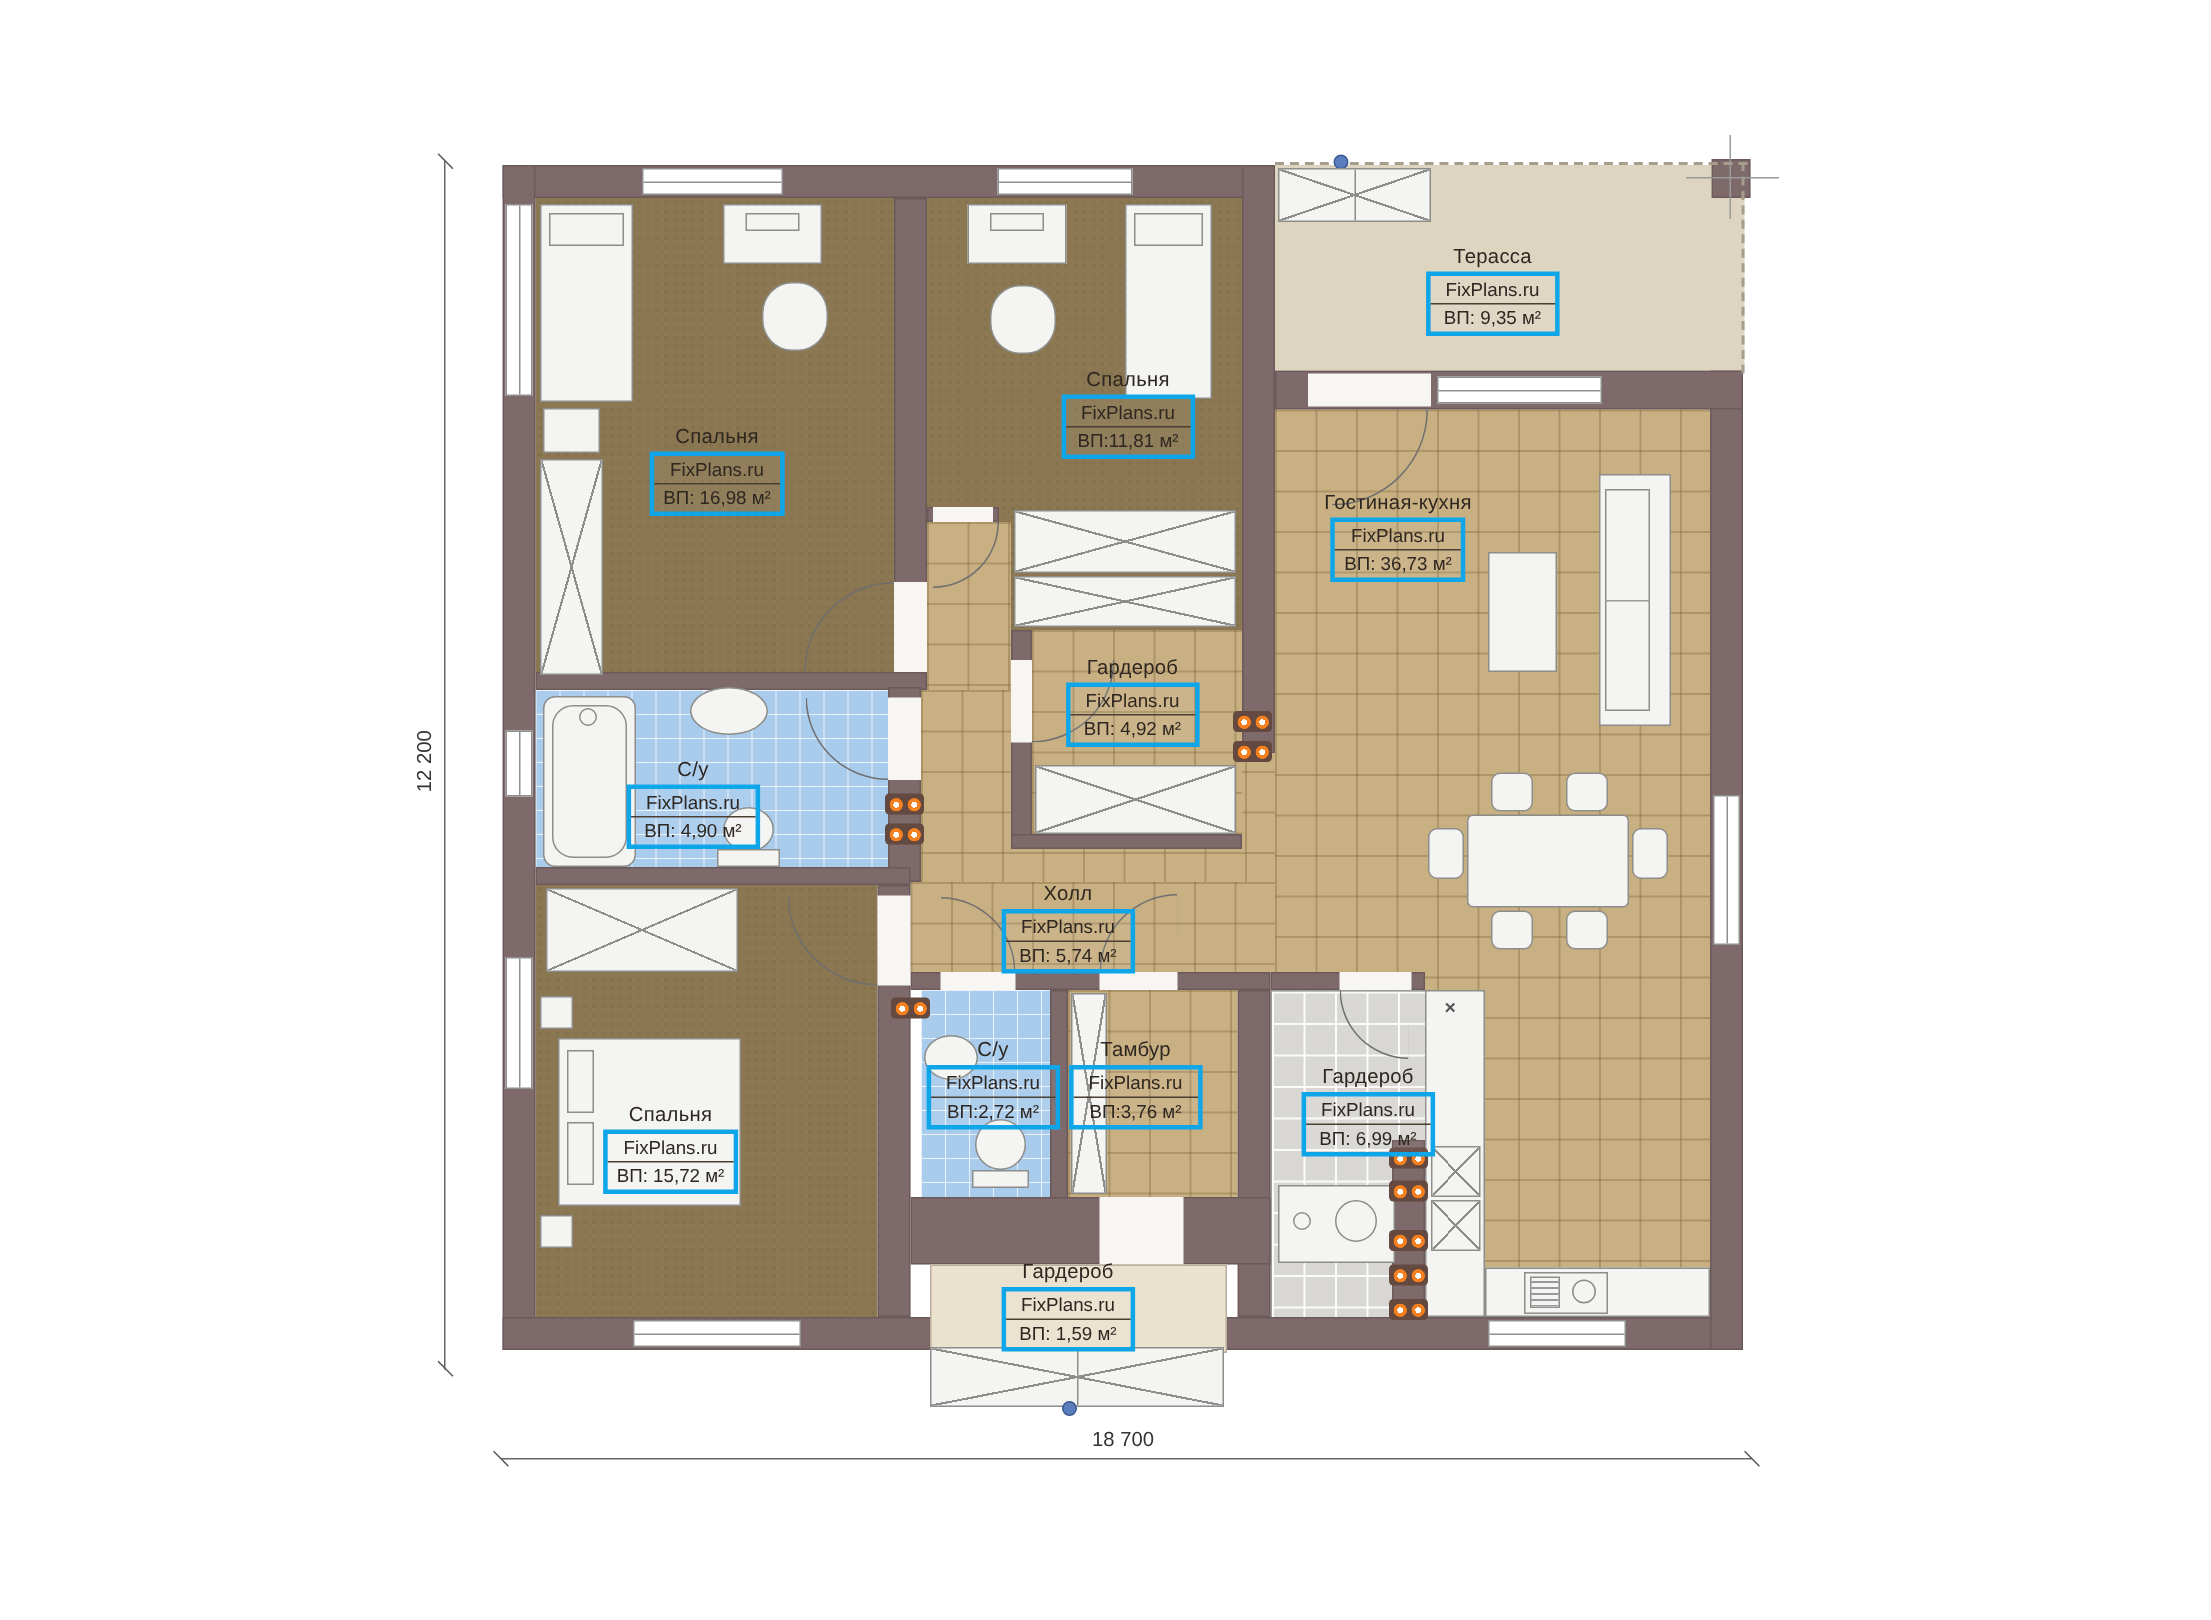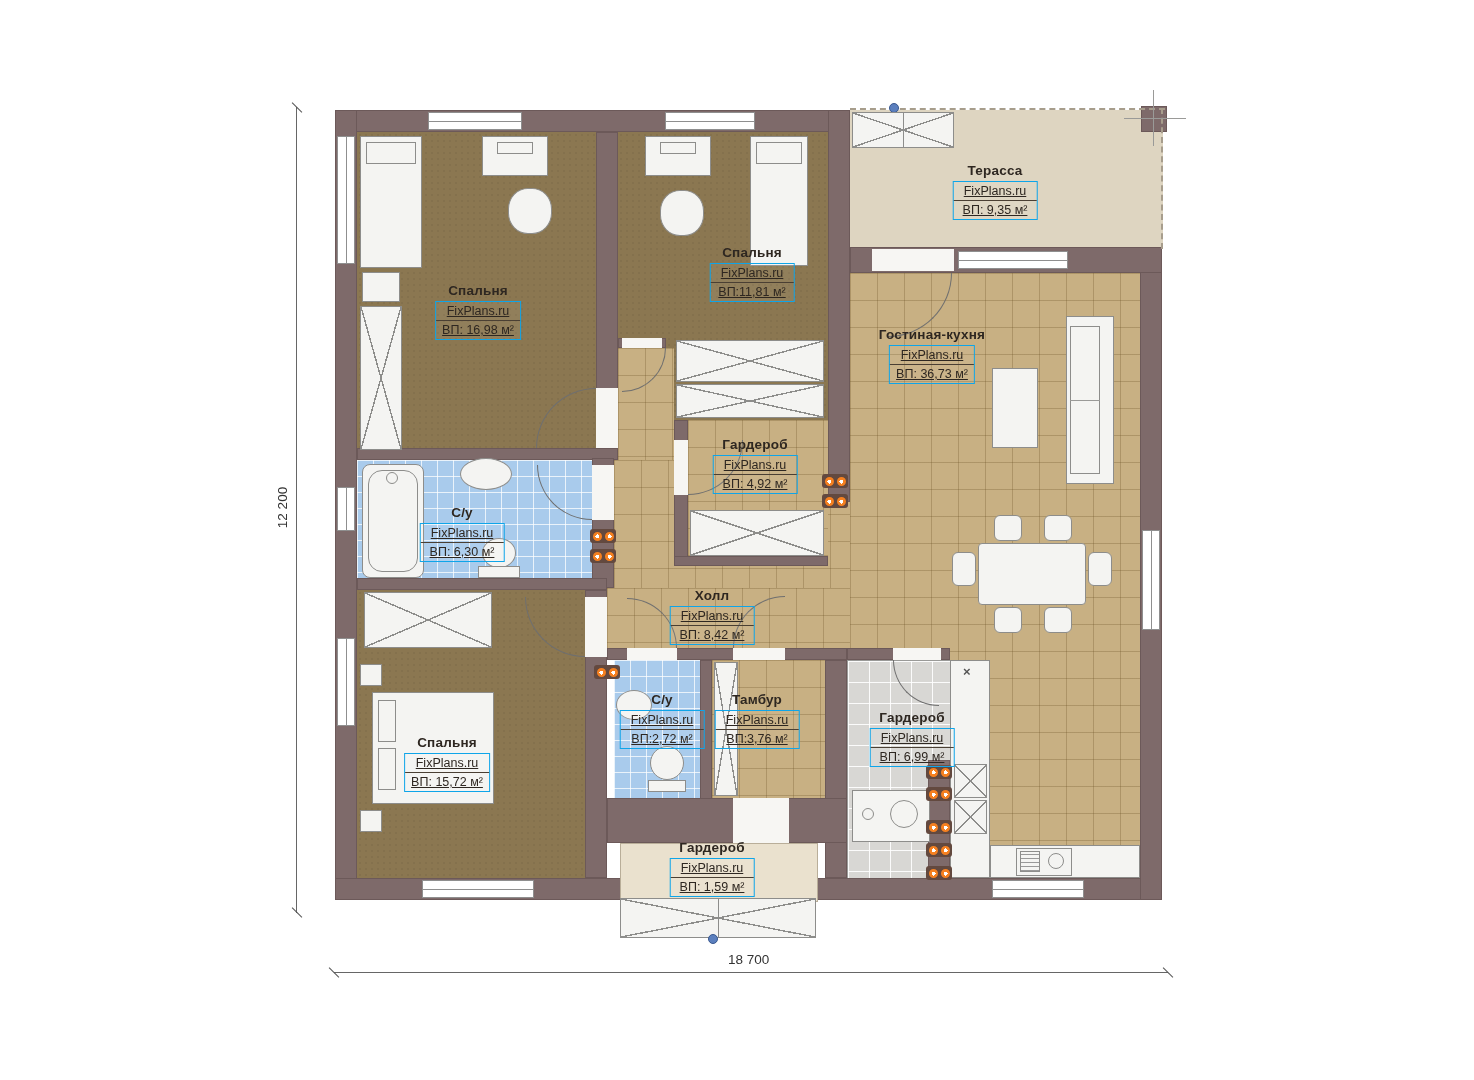--- a/index.html
+++ b/index.html
@@ -42,22 +42,22 @@
   .arc-br{border-right-width:1.4px;border-bottom-width:1.4px;border-bottom-right-radius:100%;}
   .arc-bl{border-left-width:1.4px;border-bottom-width:1.4px;border-bottom-left-radius:100%;}
   .arc-tl{border-left-width:1.4px;border-top-width:1.4px;border-top-left-radius:100%;}
   .arc-tr{border-right-width:1.4px;border-top-width:1.4px;border-top-right-radius:100%;}
   .rad{position:absolute;width:26px;height:14px;border-radius:3px;background:#63493f;
        display:flex;align-items:center;justify-content:center;gap:3px;}
   .rad i{width:9px;height:9px;border-radius:50%;
        background:radial-gradient(circle,#fff 0 2px,#f07818 2px 3.5px,#c roll 0);
        background:radial-gradient(circle,#ffffff 0 2px,#f58020 2px 4.5px,#b35106 4.5px);}
   .roomlabel{position:absolute;transform:translateX(-50%);text-align:center;color:#2e2721;white-space:nowrap;}
-  .rname{font-weight:bold;font-size:13.5px;letter-spacing:.2px;margin-bottom:3px;}
-  .rbox{display:inline-block;border:1px solid #0ea5e9;font-size:12.5px;background:rgba(255,255,255,.06);text-decoration:underline;}
+  .rname{font-weight:normal;font-size:13.5px;letter-spacing:.2px;margin-bottom:3px;}
+  .rbox{display:inline-block;border:3px solid #0ea5e9;font-size:12.5px;background:rgba(255,255,255,.06);}
   .rbox .row1{padding:2px 10px;border-bottom:1px solid #4a3f33;}
   .rbox .row2{padding:2px 6px;}
   .dash-h{position:absolute;border-top:2px dashed #a79d8c;}
   .dash-v{position:absolute;border-left:2px dashed #a79d8c;}
   .dimline{position:absolute;background:#666;}
   .tick{position:absolute;width:14px;height:1px;background:#555;transform:rotate(45deg);}
   .dimlabel{position:absolute;font-size:13.5px;color:#333;}
   .bluedot{position:absolute;width:8px;height:8px;border-radius:50%;background:#5b7fbe;border:1px solid #39588f;}
   .thin{position:absolute;background:#9a9a98;}
   .cross{position:absolute;font-size:13px;font-weight:bold;color:#555;}
@@ -281,26 +281,26 @@
     <div class="row2">ВП: 36,73 м²</div></div>
   </div>
   <div class="roomlabel" style="left:755px;top:437px;">
     <div class="rname">Гардероб</div>
     <div class="rbox"><div class="row1">FixPlans.ru</div>
     <div class="row2">ВП: 4,92 м²</div></div>
   </div>
   <div class="roomlabel" style="left:462px;top:505px;">
     <div class="rname">С/у</div>
     <div class="rbox"><div class="row1">FixPlans.ru</div>
-    <div class="row2">ВП: 6,30 м²</div></div>
+    <div class="row2">ВП: 4,90 м²</div></div>
   </div>
   <div class="roomlabel" style="left:712px;top:588px;">
     <div class="rname">Холл</div>
     <div class="rbox"><div class="row1">FixPlans.ru</div>
-    <div class="row2">ВП: 8,42 м²</div></div>
+    <div class="row2">ВП: 5,74 м²</div></div>
   </div>
   <div class="roomlabel" style="left:447px;top:735px;">
     <div class="rname">Спальня</div>
     <div class="rbox"><div class="row1">FixPlans.ru</div>
     <div class="row2">ВП: 15,72 м²</div></div>
   </div>
   <div class="roomlabel" style="left:662px;top:692px;">
     <div class="rname">С/у</div>
     <div class="rbox"><div class="row1">FixPlans.ru</div>
     <div class="row2">ВП:2,72 м²</div></div>

